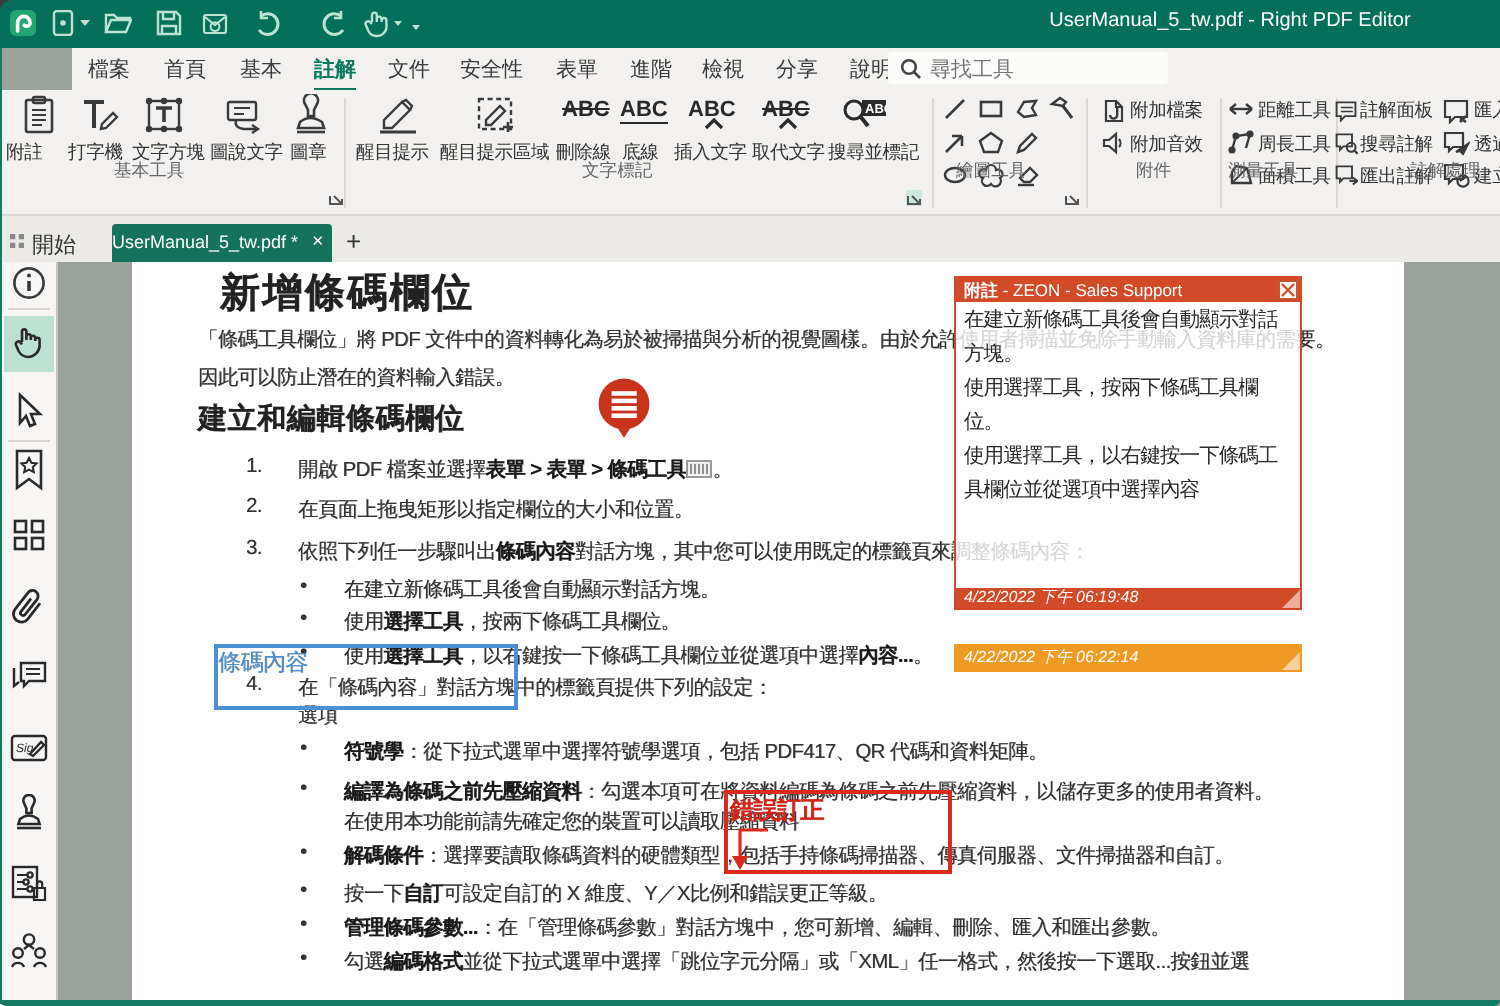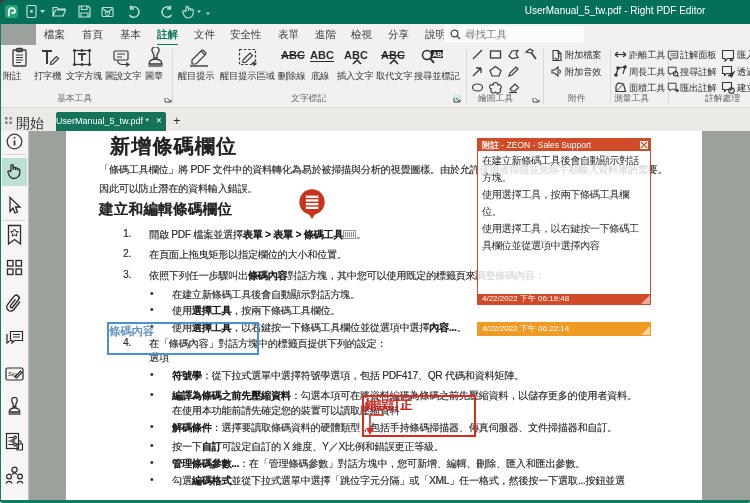--- a/index.html
+++ b/index.html
@@ -13,21 +13,21 @@
 #apptitle { position:absolute; top:5px; left:465px; width:300px; text-align:center; color:#fff; font-size:10px; }
 
 
 #menubar { position:absolute; left:0; top:24px; width:750px; height:21px; background:#F2F1EF;margin-left:36px; }
 .mi { position:absolute; top:4px; font-size:10.5px; color:#3a3a3a; }
 .mi.act { color:#0E7A5F; border-bottom:2px solid #0E7A5F; padding-bottom:2px; font-weight:bold; }
 
 
 #ribbon { position:absolute; left:0; top:45px; width:750px; height:63px; background:#F2F1EF; border-bottom:1px solid #DCD9D5; }
 .rsep { position:absolute; top:4px; width:1px; height:55px; background:#DCD9D5; }
-.glbl { position:absolute; top:48px; font-size:8.8px; color:#666; white-space:nowrap; }
+.glbl { position:absolute; top:35px; font-size:8.8px; color:#666; white-space:nowrap; }
 .sml { position:absolute; font-size:9.3px; color:#333; white-space:nowrap; letter-spacing:-0.2px; }
 .ric { position:absolute; }
 .exp { position:absolute; top:50px; width:8px; height:8px; }
 
 
 #tabbar { position:absolute; left:0; top:108px; width:750px; height:23px; background:#ECEAE7; }
 #activetab { position:absolute; left:56px; top:4px; width:110px; height:19px; background:#15735C; color:#fff; font-size:9px; text-align:left; line-height:18px; border-radius:2px 2px 0 0; }
 
 
 #content { position:absolute; left:0; top:131px; width:750px; height:372px; background:#9BA19B; }
@@ -35,21 +35,21 @@
 #page { position:absolute; left:66px; top:0; width:636px; height:372px; background:#fff; overflow:hidden; }
 
 
 .dt { position:absolute; font-size:10.2px; color:#333; white-space:nowrap; letter-spacing:-0.3px; text-shadow:0.3px 0 0 rgba(51,51,51,0.55); }
 .dt b { color:#1a1a1a; }
 
 
 .popup { position:absolute; width:174px; }
 .pophead { height:12px; color:#fff; font-size:8.5px; line-height:12px; padding-left:4px; white-space:nowrap; }
 .popbody { background:rgba(255,255,255,0.80); font-size:10.3px; color:#2a2a2a; padding:1px 4px; line-height:17px; letter-spacing:-0.5px; }
-.popfoot { height:10px; color:#fff; font-size:8px; line-height:10px; padding-left:4px; position:relative; }
+.popfoot { height:10px; color:#fff; font-size:8px; line-height:10px; padding-left:4px; position:relative;font-style:italic; }
 .grip { position:absolute; right:0; bottom:0; width:0; height:0; border-style:solid; border-width:0 0 9px 9px; border-color:transparent transparent rgba(255,255,255,0.55) transparent; }
 .pclose { position:absolute; top:0.5px; right:1px; width:10px; height:10px; }
 
 
 #edgeL { position:absolute; left:0; top:24px; width:1px; height:478px; background:#157A62; }
 #edgeB { position:absolute; left:0; top:500px; width:750px; height:3px; background:#157A62; border-radius:0 0 6px 6px; }
 </style>
 </head>
 <body>
 <div style="position:absolute;left:0;top:0;width:9px;height:9px;background:#3c3c3c"></div>
@@ -435,19 +435,19 @@
   <span class="glbl" style="left:705px">註解處理</span>
 </div>
 
 <div id="tabbar">
   <svg style="position:absolute;left:5px;top:9px" width="7" height="7" viewBox="0 0 8 8" fill="#888">
       <rect x="0" y="0" width="3" height="3"></rect>
       <rect x="5" y="0" width="3" height="3"></rect>
       <rect x="0" y="5" width="3" height="3"></rect>
       <rect x="5" y="5" width="3" height="3"></rect>
     </svg>
-    <span style="position:absolute;left:16px;top:7px;font-size:14px;color:#333">開始</span>
+    <span style="position:absolute;left:16px;top:7px;font-size:11px;color:#333">開始</span>
   <div id="activetab">UserManual_5_tw.pdf *<span style="position:absolute;right:4px;top:0;font-size:7.5px">✕</span></div>
   <span style="position:absolute;left:173px;top:5px;font-size:13px;color:#333">+</span>
 </div>
 
 <div id="edgeL"></div>
 <div id="edgeB"></div>
 
 </body></html>

